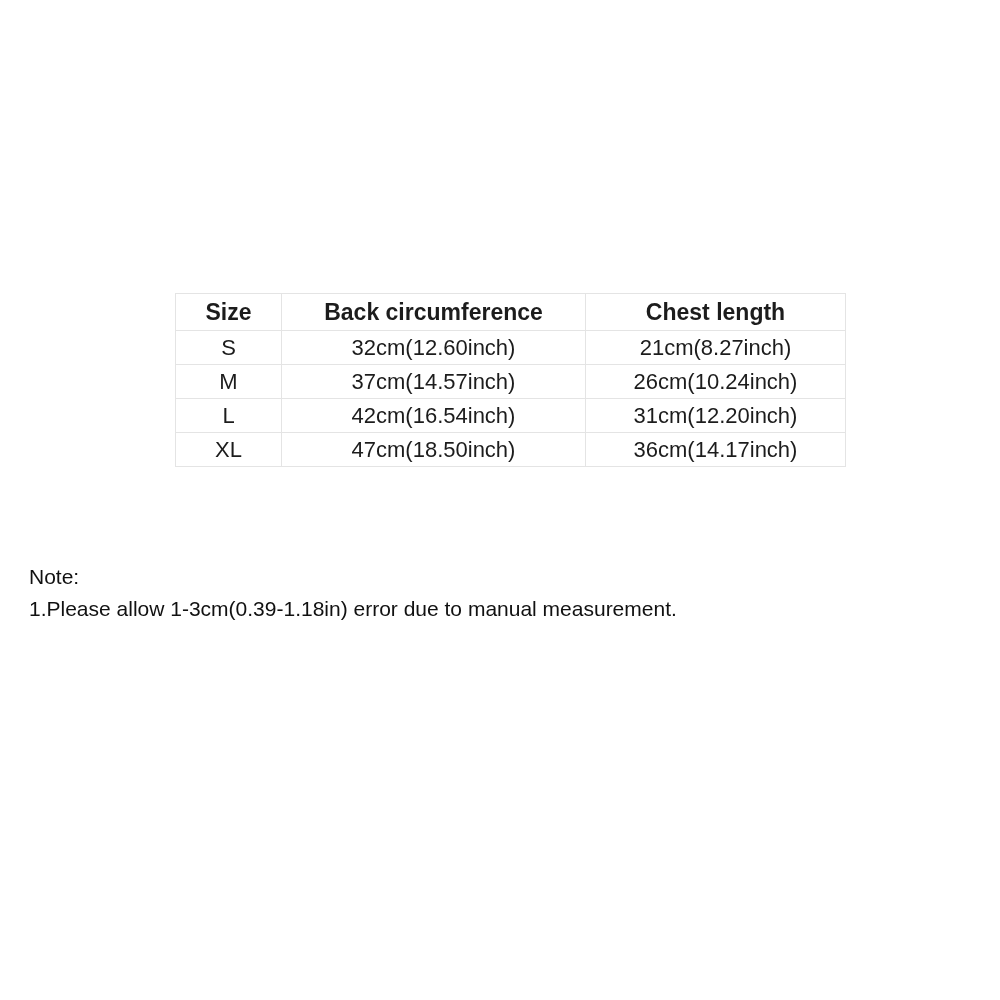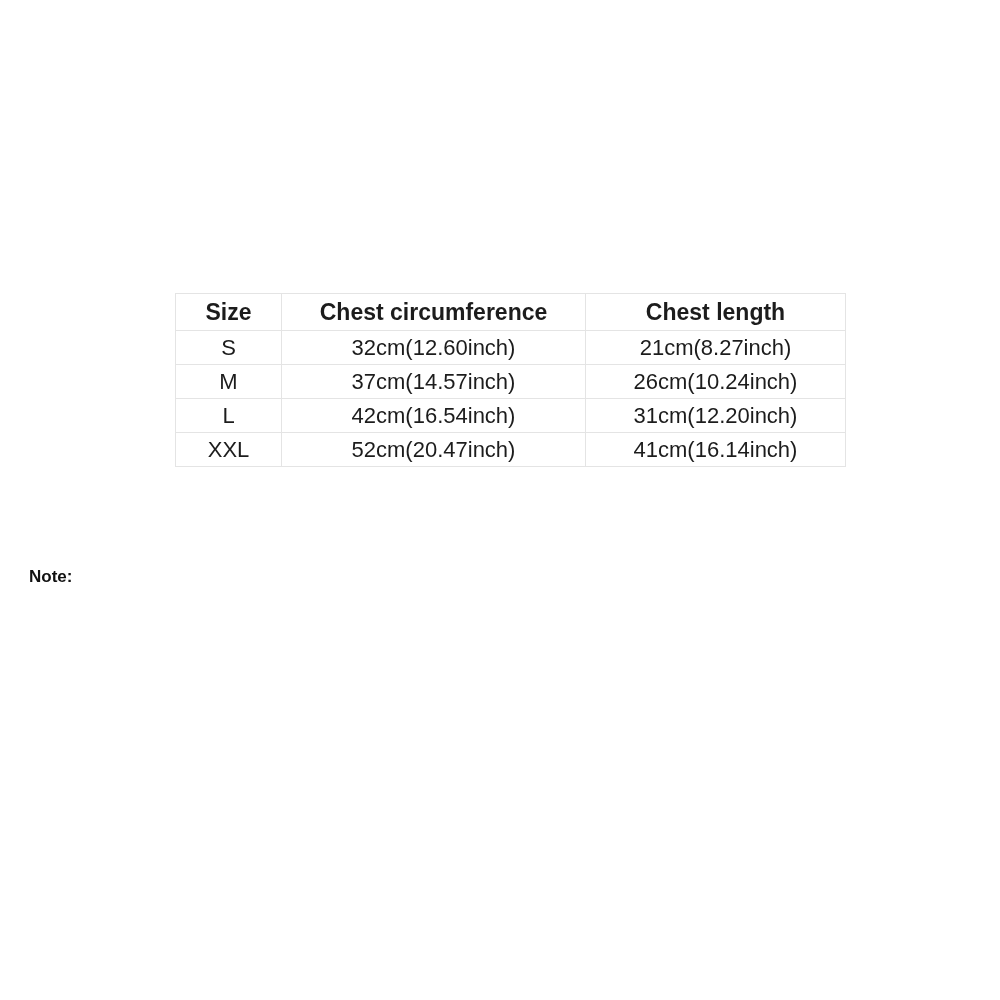--- a/index.html
+++ b/index.html
@@ -46,22 +46,22 @@
     font-weight: normal;
   }
   table.size-table col.col-size   { width: 106px; }
   table.size-table col.col-chest  { width: 304px; }
   table.size-table col.col-back   { width: 260px; }
 
   .notes {
     position: absolute;
     left: 18px;
     top: 561px;
-    font-size: 17px;
-    font-weight: bold;
+    font-size: 21px;
+    font-weight: normal;
     color: #111111;
     line-height: 32px;
     white-space: nowrap;
   }
   .notes .note-line {
     height: 32px;
   }
 </style>
 </head>
 <body>
@@ -70,45 +70,46 @@
 
   <table class="size-table">
     <colgroup>
       <col class="col-size">
       <col class="col-chest">
       <col class="col-back">
     </colgroup>
     <thead>
       <tr>
         <th>Size</th>
-        <th>Chest circumference</th>
+        <th>Back circumference</th>
         <th>Chest length</th>
       </tr>
     </thead>
     <tbody>
       <tr>
         <td>S</td>
         <td>32cm(12.60inch)</td>
         <td>21cm(8.27inch)</td>
       </tr>
       <tr>
         <td>M</td>
         <td>37cm(14.57inch)</td>
         <td>26cm(10.24inch)</td>
       </tr>
       <tr>
         <td>L</td>
         <td>42cm(16.54inch)</td>
         <td>31cm(12.20inch)</td>
       </tr>
       <tr>
-        <td>XXL</td>
-        <td>52cm(20.47inch)</td>
-        <td>41cm(16.14inch)</td>
+        <td>XL</td>
+        <td>47cm(18.50inch)</td>
+        <td>36cm(14.17inch)</td>
       </tr>
     </tbody>
   </table>
 
   <div class="notes">
     <div class="note-line">Note:</div>
+    <div class="note-line">1.Please allow 1-3cm(0.39-1.18in) error due to manual measurement.</div>
   </div>
 
 </div>
 
 </body></html>

